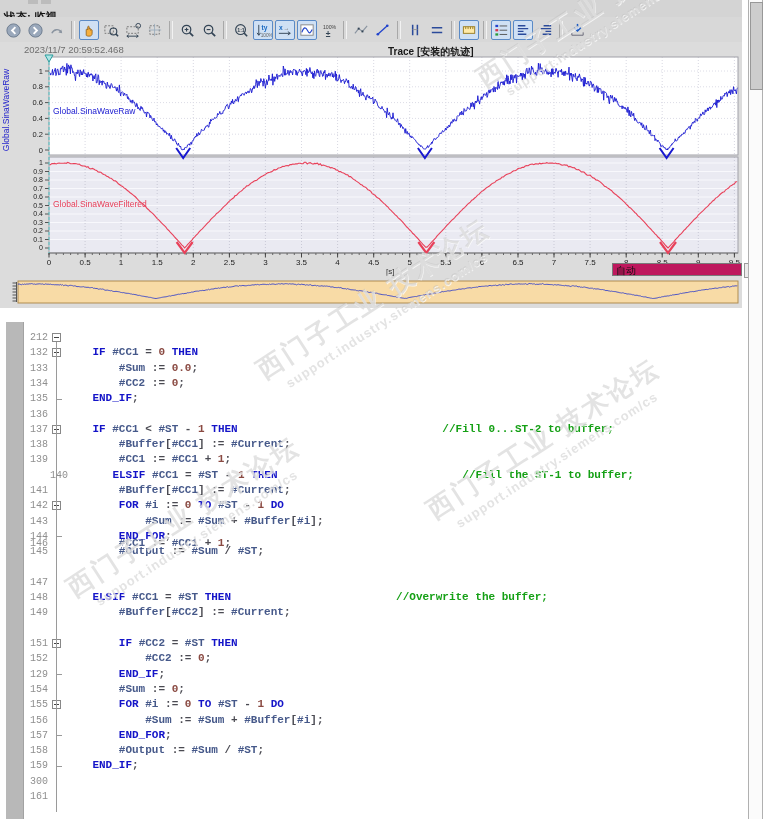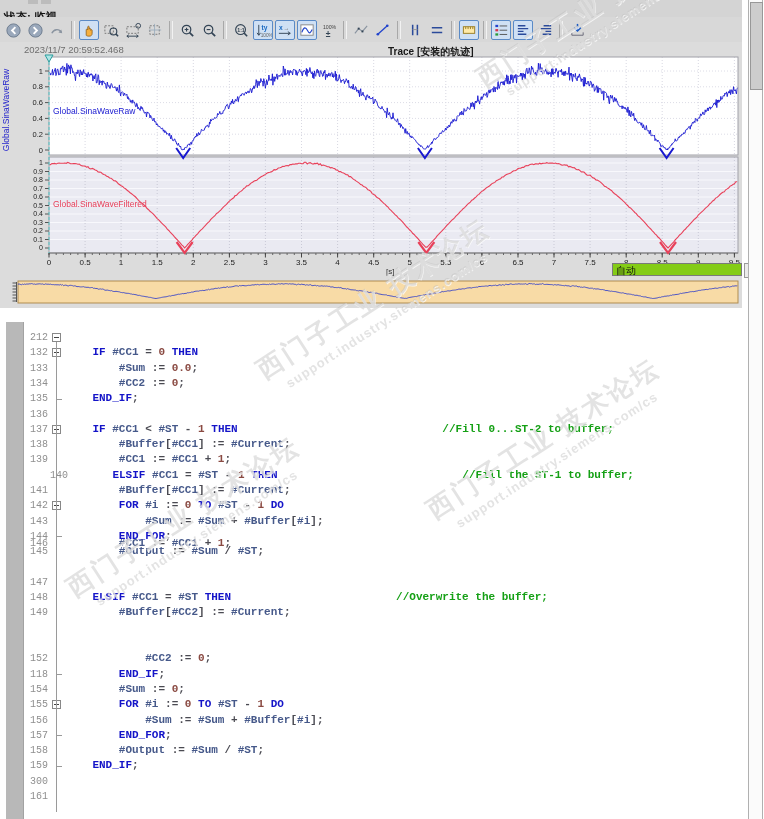--- a/index.html
+++ b/index.html
@@ -14,21 +14,21 @@
   .tb-icon{width:20px;height:20px;margin:0 1px;border:1px solid transparent;border-radius:2px;
            display:flex;align-items:center;justify-content:center;box-sizing:border-box;}
   .tb-icon svg{width:17px;height:17px;display:block;}
   .tb-icon.sel{border:1px solid #5a8ac6;background:#cfe0f4;}
   .tb-sep{width:2px;height:18px;margin:0 3px;border-left:1px solid #a8a8a8;border-right:1px solid #f2f2f2;}
   
   #trace-panel{position:absolute;left:0;top:42px;width:742px;height:266px;background:#dcdcdc;}
   #trace-timestamp{position:absolute;left:24px;top:2px;font-size:9.5px;color:#6e6e6e;}
   #trace-title{position:absolute;left:388px;top:3px;font-size:10px;font-weight:bold;color:#1a1a1a;}
   #trace-svg{position:absolute;left:0;top:0;width:742px;height:266px;}
-  #combo{position:absolute;left:612px;top:221px;width:130px;height:13px;background:#84cc16;
+  #combo{position:absolute;left:612px;top:221px;width:130px;height:13px;background:#be185d;
          border:1px solid #7a7a7a;font-size:10px;color:#111;padding-left:3px;line-height:13px;box-sizing:border-box;}
   #combo-btn{position:absolute;left:744px;top:221px;width:17px;height:15px;background:#ececec;
          border:1px solid #9a9a9a;box-sizing:border-box;font-size:7px;color:#333;text-align:center;line-height:13px;}
   
   #vscroll{position:absolute;left:748px;top:0;width:15px;height:819px;background:#fbfbfb;
            border-left:1px solid #b0b0b0;border-right:1px solid #b0b0b0;box-sizing:border-box;}
   #vscroll-thumb{position:absolute;left:1px;top:2px;width:11px;height:86px;background:#cdcdcd;border:1px solid #989898;}
   
   #code-editor{position:absolute;left:0;top:0;width:742px;height:819px;pointer-events:none;}
   #gutter-strip{position:absolute;left:6px;top:322px;width:17px;height:497px;background:#b8b8b8;border-right:1px solid #a2a2a2;}
@@ -559,26 +559,31 @@
         <pre class="code-pre"></pre>
       </div>
       <div class="code-row" style="top: 590.1px;">
         <span class="ln">148</span>
         <pre class="code-pre"><span class="tk-o">    </span><span class="tk-k">ELSIF</span><span class="tk-o"> </span><span class="tk-v">#CC1</span><span class="tk-o"> = </span><span class="tk-v">#ST</span><span class="tk-o"> </span><span class="tk-k">THEN</span><span class="tk-o">                         </span><span class="tk-c">//Overwrite the buffer;</span></pre>
       </div>
       <div class="code-row" style="top: 605.4px;">
         <span class="ln">149</span>
         <pre class="code-pre"><span class="tk-o">        </span><span class="tk-v">#Buffer</span><span class="tk-o">[</span><span class="tk-v">#CC2</span><span class="tk-o">] := </span><span class="tk-v">#Current</span><span class="tk-o">;</span></pre>
       </div>
+      <div class="code-row" style="top: 636px;">
+        <span class="ln">151</span>
+        <span class="fold"></span>
+        <pre class="code-pre"><span class="tk-o">        </span><span class="tk-k">IF</span><span class="tk-o"> </span><span class="tk-v">#CC2</span><span class="tk-o"> = </span><span class="tk-v">#ST</span><span class="tk-o"> </span><span class="tk-k">THEN</span></pre>
+      </div>
       <div class="code-row" style="top: 651.3px;">
         <span class="ln">152</span>
         <pre class="code-pre"><span class="tk-o">            </span><span class="tk-v">#CC2</span><span class="tk-o"> := </span><span class="tk-n">0</span><span class="tk-o">;</span></pre>
       </div>
       <div class="code-row" style="top: 666.6px;">
-        <span class="ln">118</span>
+        <span class="ln">129</span>
         <pre class="code-pre"><span class="tk-o">        </span><span class="tk-k">END_IF</span><span class="tk-o">;</span></pre>
       </div>
       <div class="code-row" style="top: 681.9px;">
         <span class="ln">154</span>
         <pre class="code-pre"><span class="tk-o">        </span><span class="tk-v">#Sum</span><span class="tk-o"> := </span><span class="tk-n">0</span><span class="tk-o">;</span></pre>
       </div>
       <div class="code-row" style="top: 697.2px;">
         <span class="ln">155</span>
         <span class="fold"></span>
         <pre class="code-pre"><span class="tk-o">        </span><span class="tk-k">FOR</span><span class="tk-o"> </span><span class="tk-v">#i</span><span class="tk-o"> := </span><span class="tk-n">0</span><span class="tk-o"> </span><span class="tk-k">TO</span><span class="tk-o"> </span><span class="tk-v">#ST</span><span class="tk-o"> - </span><span class="tk-n">1</span><span class="tk-o"> </span><span class="tk-k">DO</span></pre>

